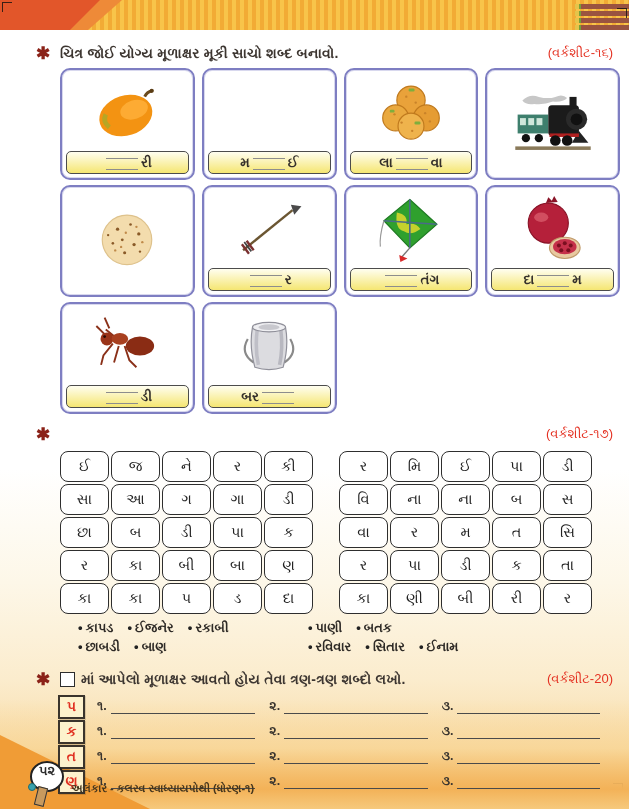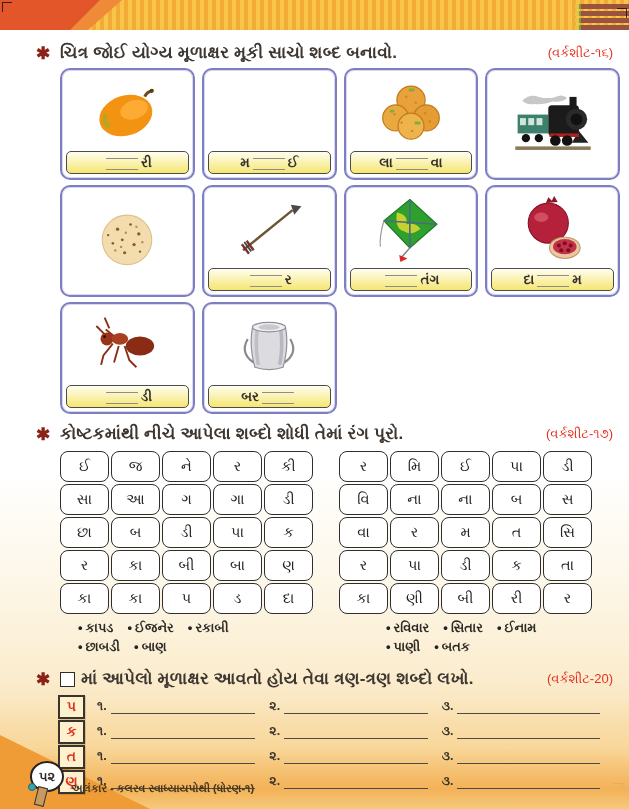--- a/index.html
+++ b/index.html
@@ -13,42 +13,42 @@
     clip-path:polygon(0 0,122px 0,88px 30px,0 30px);}
   .topbar-left{position:absolute;top:0;left:0;width:100px;height:30px;background:#e2562a;
     clip-path:polygon(0 0,100px 0,70px 30px,0 30px);}
   .tab-stack{position:absolute;top:4px;right:0;width:54px;}
   .tab-stack .bar{height:5px;margin-bottom:2px;
     background:linear-gradient(90deg,#e5c44a 0 4px,#76a038 4px 6px,#9a5340 6px 100%);}
   .cropmark{position:absolute;opacity:.8;}
   
   .heading{display:flex;align-items:center;margin:0 16px 0 36px;height:22px;}
   .star{color:#8b2218;font-size:17px;font-weight:bold;width:24px;flex:0 0 24px;}
-  .h-title{font-size:17px;font-weight:bold;color:#3d3631;letter-spacing:.2px;}
+  .h-title{font-size:14px;font-weight:bold;color:#3d3631;letter-spacing:.2px;}
   .h-spacer{flex:1;}
   .h-tag{font-size:13px;font-weight:normal;color:#e43122;}
   .checkbox{display:inline-block;width:13px;height:13px;border:1.7px solid #2d2d2d;background:#fff;
     margin-right:6px;flex:0 0 13px;}
   
   .cards{margin:4px 0 0 60px;width:560px;display:grid;grid-template-columns:repeat(4,1fr);gap:5px 7px;}
   .card{height:101px;border:2px solid #7e7ec2;border-radius:10px;background:#fff;
     box-shadow:inset 0 0 0 1px #d8d8ee;display:flex;flex-direction:column;padding:3px 4px 4px;}
   .card-img{flex:1;display:flex;align-items:center;justify-content:center;overflow:hidden;}
   .card-img svg{width:86px;height:66px;}
   .card-label{height:21px;border:1.5px solid #4c4c4c;border-radius:5px;
     background:linear-gradient(#fffef0,#f5e672);display:flex;align-items:center;justify-content:center;
     font-size:13.5px;font-weight:bold;color:#35302b;}
   .blank-seg{display:inline-block;width:32px;height:10px;margin:3px 3px 0 3px;
     border-top:1.8px solid #8d8d8d;border-bottom:1.8px solid #8d8d8d;}
   
   .grids{margin:6px 0 0 60px;width:560px;display:flex;gap:26px;}
   .gridbox{display:grid;grid-template-columns:repeat(5,49px);grid-auto-rows:31px;gap:2px;}
   .cell{border:1.6px solid #2e2e2e;border-radius:8px;background:#fff;display:flex;
     align-items:center;justify-content:center;font-size:14.5px;color:#222;}
-  .wordlists{margin:6px 0 0 78px;width:540px;display:flex;gap:78px;}
+  .wordlists{margin:6px 0 0 78px;width:540px;display:flex;}
   .wordcol{width:230px;font-size:13px;font-weight:bold;color:#2e2a26;}
   .wordline{display:flex;gap:14px;margin-bottom:3px;}
   .word{white-space:nowrap;}
   .bullet{margin-right:3px;color:#222;}
   
   .s3rows{margin:4px 0 0 58px;width:556px;}
   .s3row{display:flex;align-items:center;height:25px;}
   .letterbox{width:23px;height:20px;flex:0 0 23px;border:2px solid #3a342c;background:#fdf2cd;
     display:flex;align-items:center;justify-content:center;font-size:14px;font-weight:bold;color:#e03122;
     box-shadow:1px 1px 0 #00000022;margin-right:12px;}
@@ -56,21 +56,21 @@
   .s3num{font-size:12.5px;font-weight:bold;color:#3a352f;margin-right:4px;}
   .s3line{flex:1;border-bottom:1.6px solid #4a4a4a;height:12px;}
   
   .bottom-glow{position:absolute;left:0;bottom:0;width:629px;height:110px;pointer-events:none;
     background:linear-gradient(180deg,rgba(248,212,146,0) 0%,rgba(248,210,140,.55) 45%,#f3b258 82%,#f6c97c 100%);}
   .corner-tri{position:absolute;left:0;bottom:0;width:150px;height:74px;background:#f09c36;
     clip-path:polygon(0 0,100% 100%,0 100%);}
   .footer{position:absolute;left:26px;bottom:6px;display:flex;align-items:center;z-index:3;}
   .mag{position:relative;width:40px;height:44px;flex:0 0 40px;}
   .mag-glass{position:absolute;top:2px;left:4px;width:30px;height:27px;border:2px solid #222;
-    border-radius:50%;background:#fff;display:flex;align-items:center;justify-content:center;
+    border-radius:50%;background:#fff;display:flex;align-items:flex-start;justify-content:center;
     font-size:13px;font-weight:bold;color:#2b2b2b;}
   .mag-handle{position:absolute;top:28px;left:10px;width:8px;height:17px;background:#c89a5e;
     border:1.5px solid #333;transform:rotate(14deg);}
   .mag-dot{position:absolute;top:24px;left:2px;width:6px;height:6px;border-radius:50%;background:#3aa2ac;border:1px solid #1d6b72;}
   .footer-text{font-size:11px;font-weight:bold;color:#44351d;margin-left:5px;padding-top:14px;}
 </style>
 </head>
 <body>
 
 <div class="page">
@@ -295,21 +295,20 @@
           </div>
           <div class="card-label">
             <span>બર</span>
             <span class="blank-seg"></span>
           </div>
         </div>
       </div>
 
     <div class="heading" style="margin-top:9px;">
       <span class="star">✱</span>
-      <span class="h-title">કોષ્ટકમાંથી નીચે આપેલા શબ્દો શોધી તેમાં રંગ પૂરો.</span>
       <span class="h-spacer"></span>
       <span class="h-tag">(વર્કશીટ-૧૭)</span>
     </div>
     <div class="grids">
       <div class="gridbox" id="grid0">
           <div class="cell">ઈ</div>
           <div class="cell">જ</div>
           <div class="cell">ને</div>
           <div class="cell">ર</div>
           <div class="cell">કી</div>
@@ -369,27 +368,27 @@
             <span class="word"><span class="bullet">•</span><span>ઈજનેર</span></span>
             <span class="word"><span class="bullet">•</span><span>રકાબી</span></span>
           </div>
           <div class="wordline">
             <span class="word"><span class="bullet">•</span><span>છાબડી</span></span>
             <span class="word"><span class="bullet">•</span><span>બાણ</span></span>
           </div>
         </div>
       <div class="wordcol" id="words1">
           <div class="wordline">
+            <span class="word"><span class="bullet">•</span><span>પાણી</span></span>
+            <span class="word"><span class="bullet">•</span><span>બતક</span></span>
+          </div>
+          <div class="wordline">
             <span class="word"><span class="bullet">•</span><span>રવિવાર</span></span>
             <span class="word"><span class="bullet">•</span><span>સિતાર</span></span>
             <span class="word"><span class="bullet">•</span><span>ઈનામ</span></span>
-          </div>
-          <div class="wordline">
-            <span class="word"><span class="bullet">•</span><span>પાણી</span></span>
-            <span class="word"><span class="bullet">•</span><span>બતક</span></span>
           </div>
         </div>
     </div>
 
     <div class="heading" style="margin-top:10px;">
       <span class="star">✱</span>
       <span class="checkbox"></span>
       <span class="h-title">માં આપેલો મૂળાક્ષર આવતો હોય તેવા ત્રણ-ત્રણ શબ્દો લખો.</span>
       <span class="h-spacer"></span>
       <span class="h-tag">(વર્કશીટ-20)</span>

